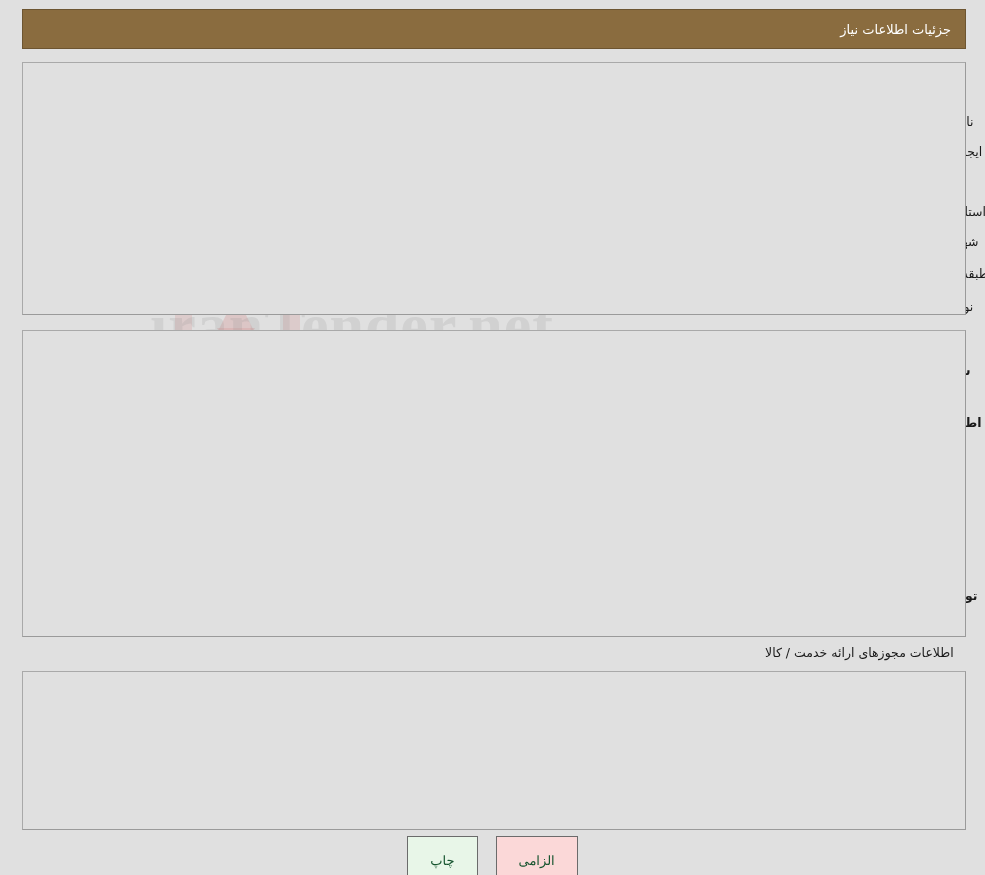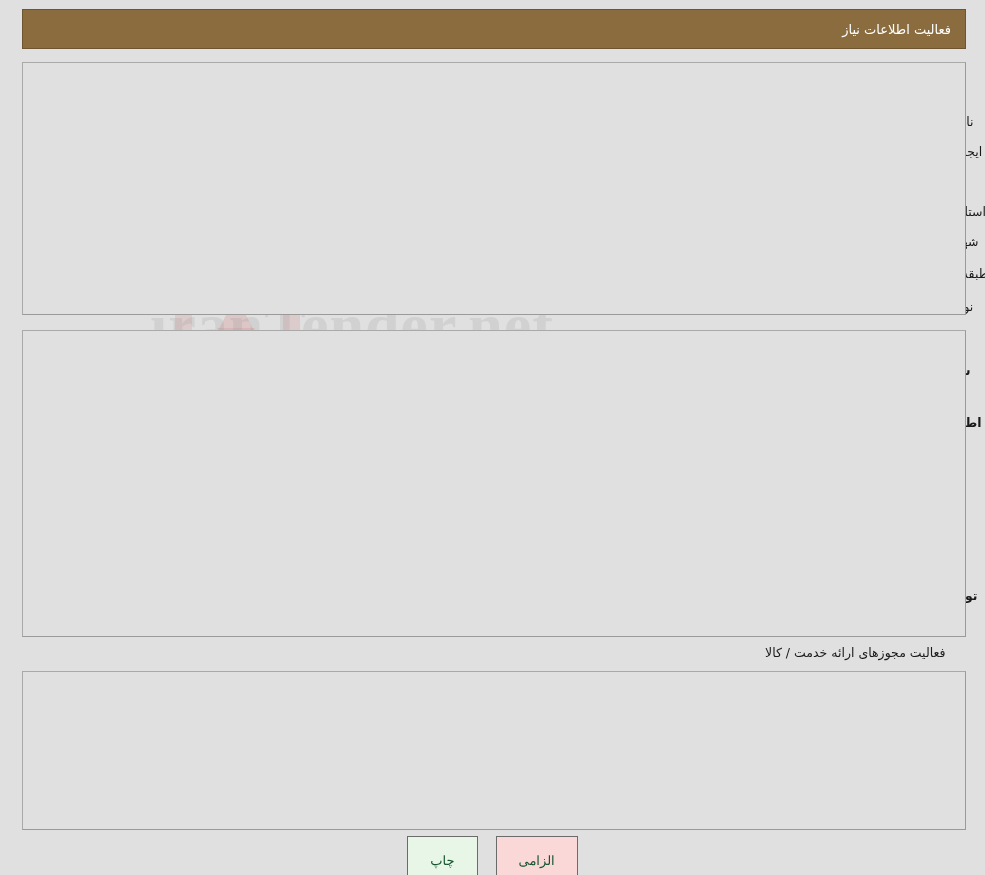--- a/index.html
+++ b/index.html
@@ -285,21 +285,21 @@
 <div id="page">
 
   <div class="watermark">
     <div class="wm-shield"></div>
     <div class="wm-flame"></div>
     <div class="wm-flame2"></div>
     <div class="wm-text">iranTender.net</div>
   </div>
 
   <div class="titlebar">
-    <span>فعالیت اطلاعات نیاز</span>
+    <span>جزئیات اطلاعات نیاز</span>
   </div>
 
   <div class="panel" id="panel-main"></div>
 
   <div class="lbl" style="left:899px; top:84px; width:62px;">شماره نیاز:</div>
   <div class="fld center" style="left:612px; top:80px; width:280px;">1103096687000004</div>
   <div class="lbl" style="left:468px; top:84px;">تاریخ و ساعت اعلان عمومی:</div>
   <div class="fld center" style="left:102px; top:80px; width:260px;">1403/03/07 - 12:32</div>
 
   <div class="lbl" style="left:875px; top:114px;">نام دستگاه خریدار:</div>
@@ -388,21 +388,21 @@
       </tr>
     </tbody>
   </table>
 
   <div class="lbl bold" style="left:872px; top:588px;">توضیحات خریدار:</div>
   <div class="ta" style="left:68px; top:550px; width:795px; height:75px;">
     <span>درصورت عدم بارگذاری مدارک مورد نیاز طبق اسناد پیوست و عدم ارائه مدارک شرکت به پیشنهاد واصله رسیدگی نخواهد شد.ثبت تلفن همراه و آدرس الزامی میباشدجهت تمامی اقلام از ایران کد مشابه استفاده شده است  پرداخت وجه طی چند مرحله صورت می پذیرد</span>
     <span class="ta-grip">◺</span>
   </div>
 
-  <div class="section-head" style="left:765px; top:645px;">فعالیت مجوزهای ارائه خدمت / کالا</div>
+  <div class="section-head" style="left:765px; top:645px;">اطلاعات مجوزهای ارائه خدمت / کالا</div>
   <div class="panel" id="panel-permit"></div>
 
   <table class="grid" style="left:40px; top:729px; width:908px;">
     <thead>
       <tr>
         <th style="width:250px;">الزامی بودن ارائه مجوز</th>
         <th>اعلام وضعیت مجوز توسط تامین کننده</th>
         <th style="width:215px;">جزئیات</th>
       </tr>
     </thead>

